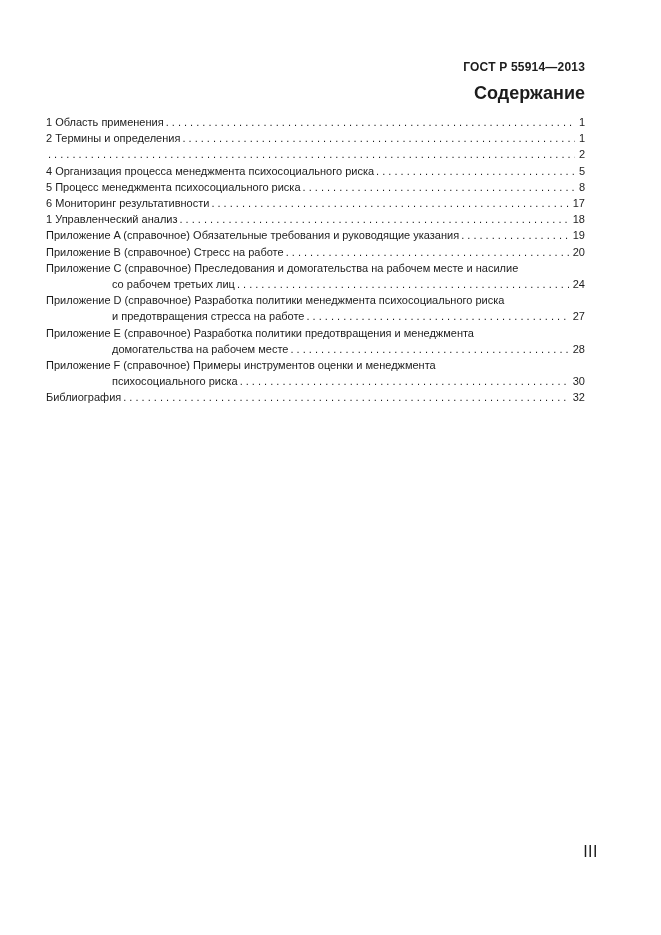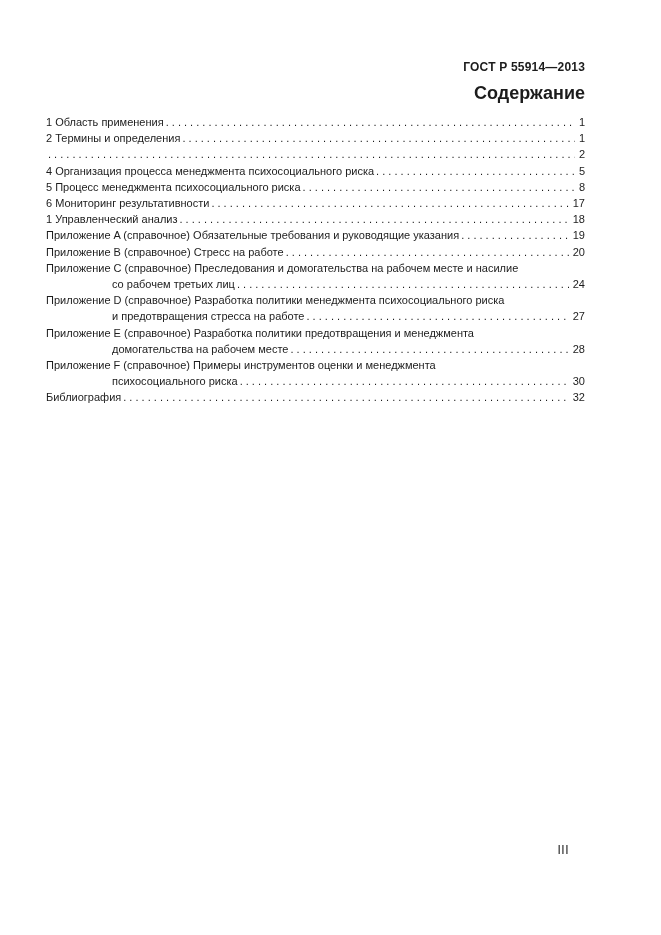--- a/index.html
+++ b/index.html
@@ -42,22 +42,22 @@
   .dots {
     flex: 1 1 auto;
     min-width: 0;
     overflow: hidden;
     white-space: nowrap;
     padding-left: 2px;
   }
   .p { white-space: nowrap; padding-left: 4px; }
   .page-num {
     position: absolute;
-    top: 843px; right: 92px;
-    font-size: 12px;
+    top: 843px; right: 63px;
+    font-size: 16px;
     letter-spacing: 0.5px;
   }
 </style>
 </head>
 <body>
 
 <div class="page">
   <div class="doc-header">ГОСТ Р 55914—2013</div>
 
   <div class="doc-title">Содержание</div>

